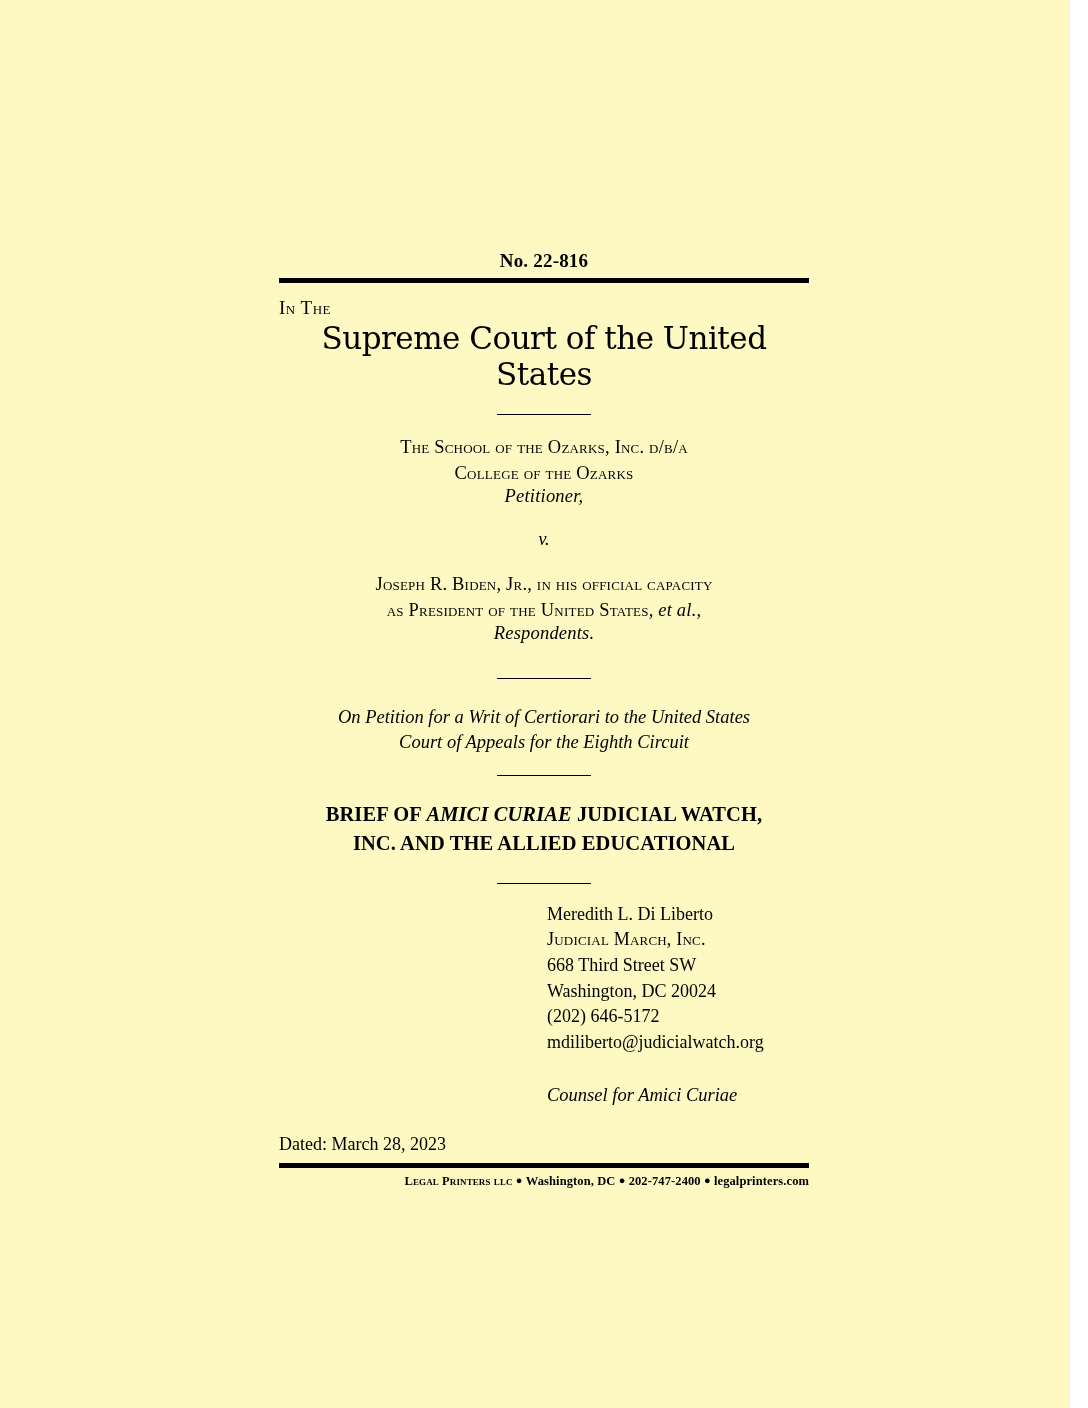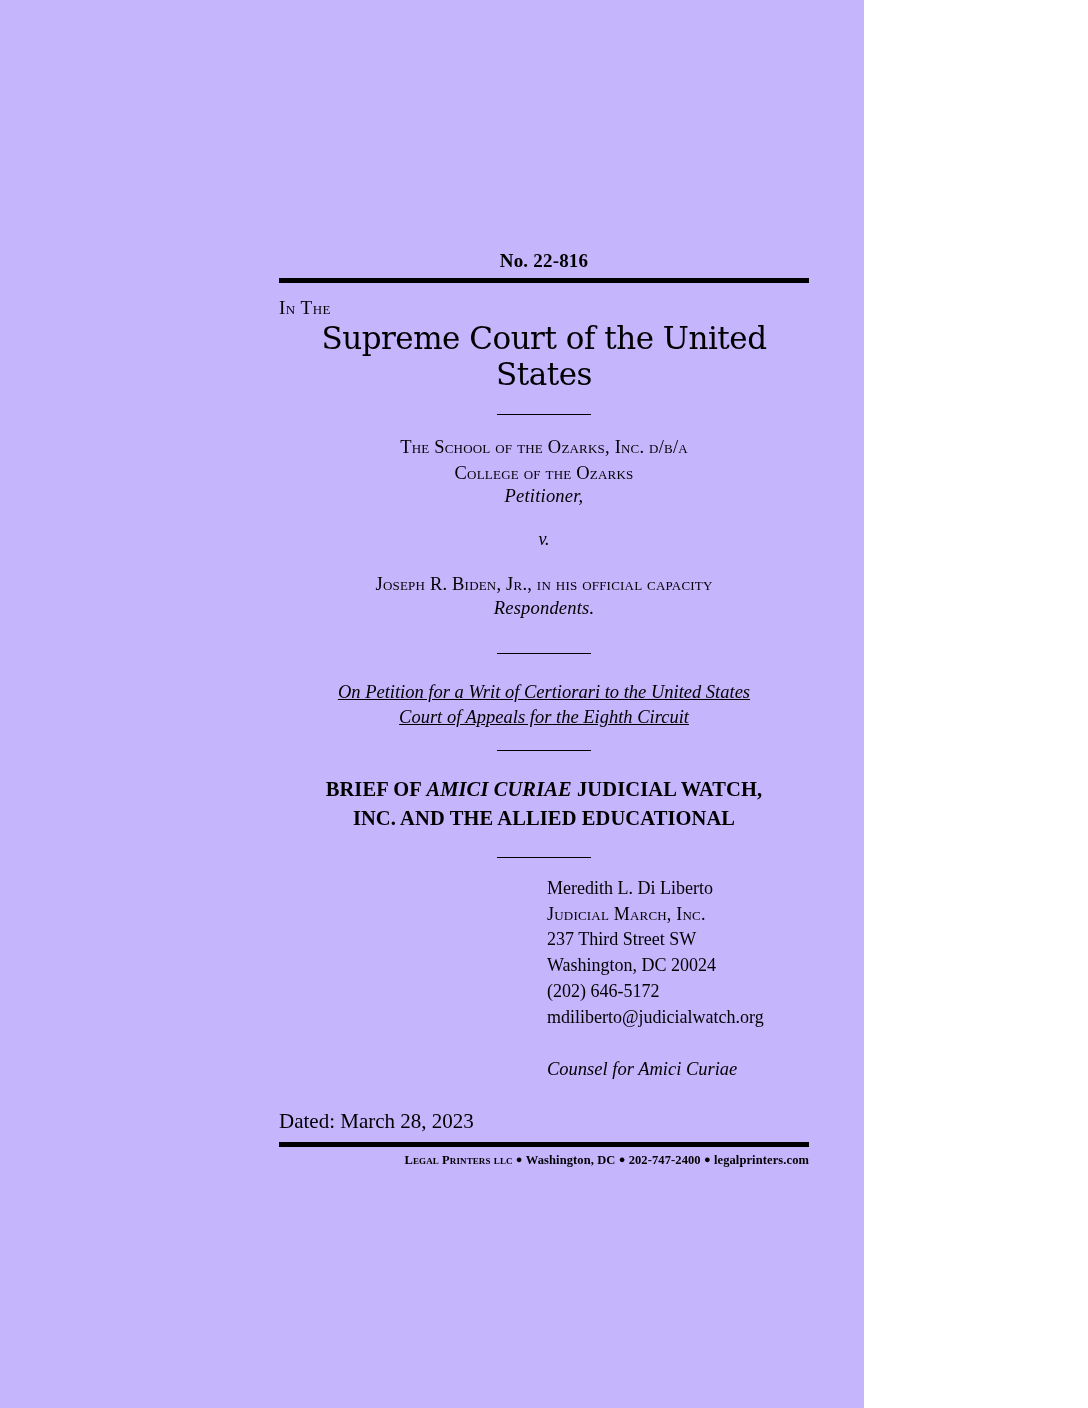--- a/index.html
+++ b/index.html
@@ -10,23 +10,23 @@
   body {
     width: 1088px;
     height: 1408px;
     font-family: "Liberation Serif", serif;
     color: #000000;
     position: relative;
   }
   .page {
     position: absolute;
     left: 0; top: 0;
-    width: 864px;
+    width: 1070px;
     height: 1408px;
-    background: #c4b5fd;
+    background: #fef9c3;
   }
   .brief {
     position: absolute;
     left: 279px;
     top: 250px;
     width: 530px;
   }
   .docket {
     text-align: center;
     font-family: "Liberation Serif", serif;
@@ -84,21 +84,20 @@
     text-align: center;
     font-style: italic;
     font-size: 18px;
     margin: 22px 0 22px 0;
   }
   .petition-line {
     text-align: center;
     font-style: italic;
     font-size: 18.5px;
     line-height: 1.35;
-    text-decoration: underline;
   }
   .brief-title {
     text-align: center;
     font-weight: bold;
     font-size: 20.5px;
     line-height: 1.42;
     letter-spacing: 0.1px;
   }
   .brief-title .ital {
     font-style: italic;
@@ -114,21 +113,21 @@
     font-variant: small-caps;
     letter-spacing: 0.2px;
   }
   .counsel-for {
     margin-top: 26px;
     font-style: italic;
     font-size: 18.5px;
   }
   .dated {
     margin-top: 26px;
-    font-size: 21px;
+    font-size: 18px;
   }
   .printer-line {
     text-align: right;
     font-size: 12.5px;
     font-variant: small-caps;
     letter-spacing: 0.1px;
     font-weight: bold;
   }
   .printer-line .sep {
     font-variant: normal;
@@ -153,40 +152,43 @@
 
     <div class="short-rule"></div>
 
     <div class="party">The School of the Ozarks, Inc. d/b/a</div>
     <div class="party">College of the Ozarks</div>
     <div class="party-role">Petitioner,</div>
 
     <div class="vee">v.</div>
 
     <div class="party">Joseph R. Biden, Jr., in his official capacity</div>
+    <div class="party">
+      <span>as President of the United States</span><span class="party-role nosc" style="font-style:italic;">, et al.,</span>
+    </div>
     <div class="party-role">Respondents.</div>
 
     <div class="short-rule" style="margin-top:34px;margin-bottom:26px;"></div>
 
     <div class="petition-line">On Petition for a Writ of Certiorari to the United States</div>
     <div class="petition-line">Court of Appeals for the Eighth Circuit</div>
 
     <div class="short-rule" style="margin-top:20px;margin-bottom:24px;"></div>
 
     <div class="brief-title">
       <span>BRIEF OF </span><span class="ital">AMICI CURIAE</span><span> JUDICIAL WATCH,</span>
     </div>
     <div class="brief-title">INC. AND THE ALLIED EDUCATIONAL</div>
 
     <div class="short-rule" style="margin-top:24px;margin-bottom:18px;"></div>
 
     <div class="counsel-block">
       <div>Meredith L. Di Liberto</div>
       <div class="counsel-firm">Judicial March, Inc.</div>
-      <div>237 Third Street SW</div>
+      <div>668 Third Street SW</div>
       <div>Washington, DC 20024</div>
       <div>(202) 646-5172</div>
       <div>mdiliberto@judicialwatch.org</div>
       <div class="counsel-for">Counsel for Amici Curiae</div>
     </div>
 
     <div class="dated">Dated: March 28, 2023</div>
 
     <div class="rule-bottom-thick"></div>
 

